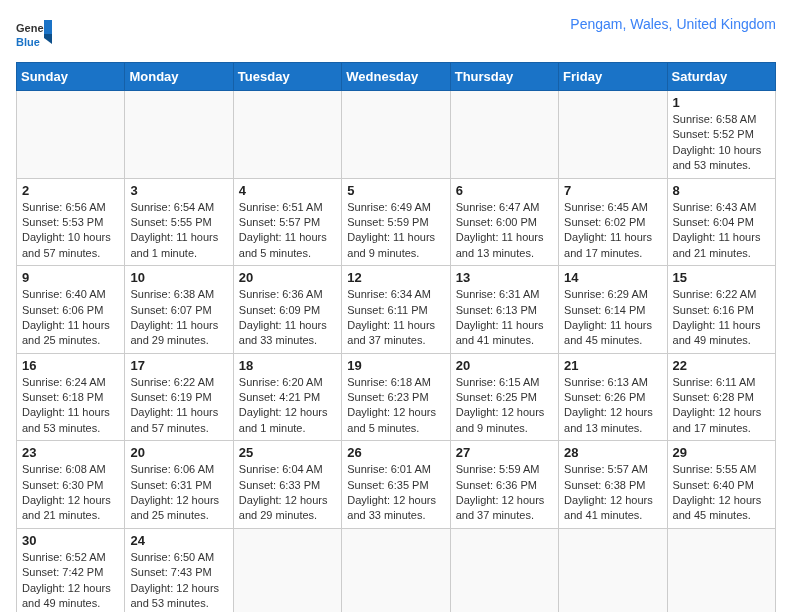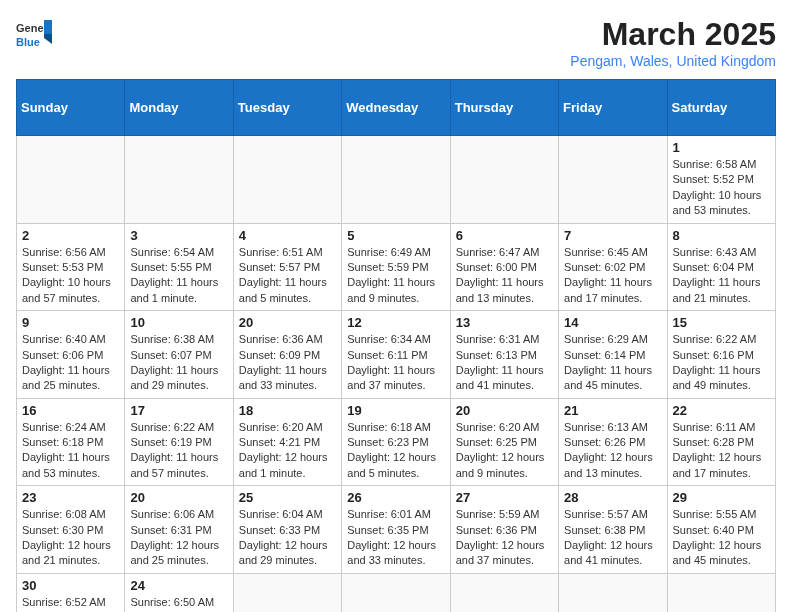--- a/index.html
+++ b/index.html
@@ -45,21 +45,21 @@
     table {
       width: 100%;
       border-collapse: collapse;
       table-layout: fixed;
     }
     thead tr th {
       background: #1a73c7;
       color: #fff;
       font-size: 13px;
       font-weight: bold;
-      padding: 20px 4px;
+      padding: 6px 4px;
       text-align: left;
       border: 1px solid #1560a8;
     }
     tbody tr td {
       border: 1px solid #ccc;
       vertical-align: top;
       padding: 4px 5px;
       font-size: 10px;
       color: #333;
       height: 78px;
@@ -88,21 +88,20 @@
   <div class="header">
     <div class="logo">
       <svg class="logo-icon" viewBox="0 0 36 36" xmlns="http://www.w3.org/2000/svg">
         <text x="0" y="16" font-size="11" font-weight="bold" fill="#333" font-family="Arial">General</text>
         <text x="0" y="30" font-size="11" font-weight="bold" fill="#1a73c7" font-family="Arial">Blue</text>
         <polygon points="28,4 36,4 36,18 28,18" fill="#1a73c7"></polygon>
         <polygon points="28,18 36,18 36,28 28,22" fill="#0d4f8a"></polygon>
       </svg>
     </div>
     <div class="title-block">
-      <h1>March 2025</h1>
       <h2>Pengam, Wales, United Kingdom</h2>
     </div>
   </div>
 
   <table>
     <thead>
       <tr>
         <th>Sunday</th>
         <th>Monday</th>
         <th>Tuesday</th>
@@ -254,21 +253,21 @@
           </td>
           <td>
             <span class="day-number">19</span>
             <div class="day-info">Sunrise: 6:18 AM
 Sunset: 6:23 PM
 Daylight: 12 hours
 and 5 minutes.</div>
           </td>
           <td>
             <span class="day-number">20</span>
-            <div class="day-info">Sunrise: 6:20 AM
+            <div class="day-info">Sunrise: 6:15 AM
 Sunset: 6:25 PM
 Daylight: 12 hours
 and 9 minutes.</div>
           </td>
           <td>
             <span class="day-number">21</span>
             <div class="day-info">Sunrise: 6:13 AM
 Sunset: 6:26 PM
 Daylight: 12 hours
 and 13 minutes.</div>

